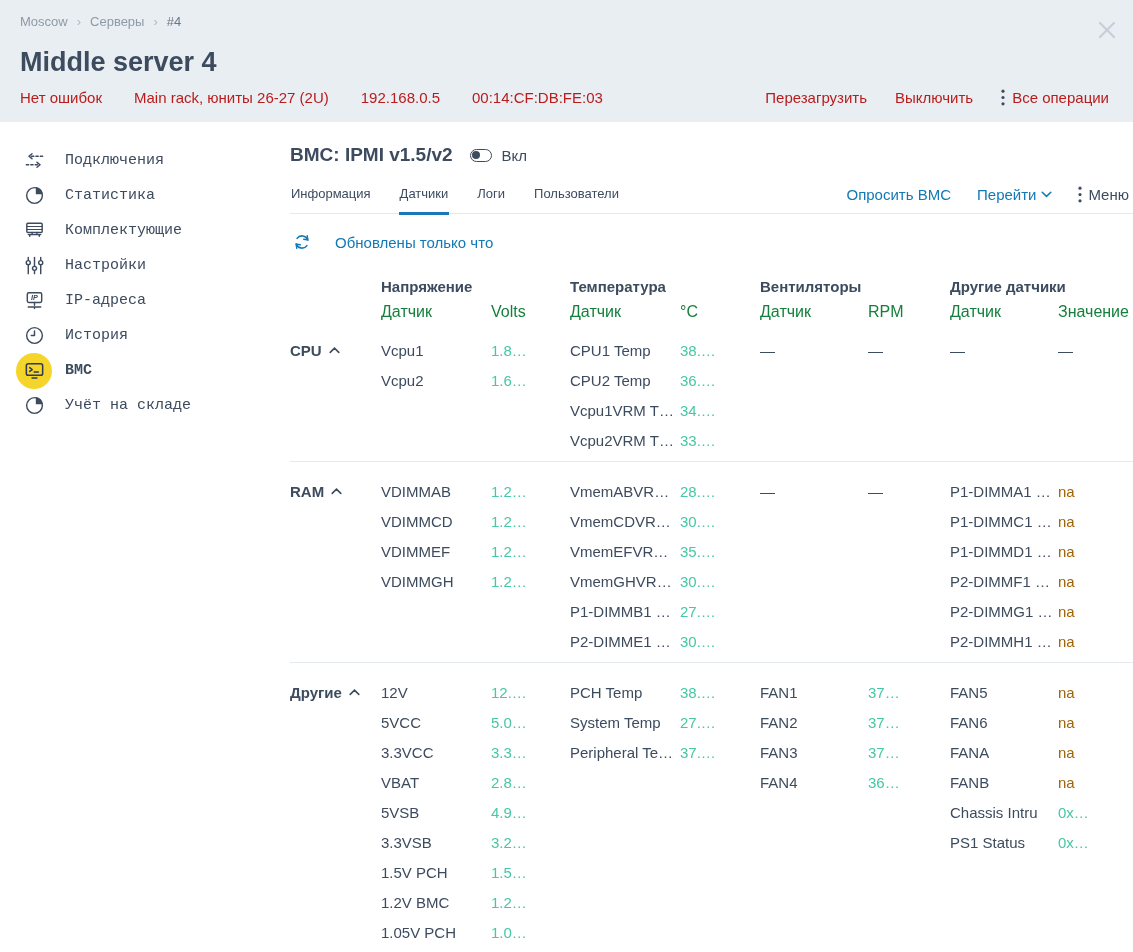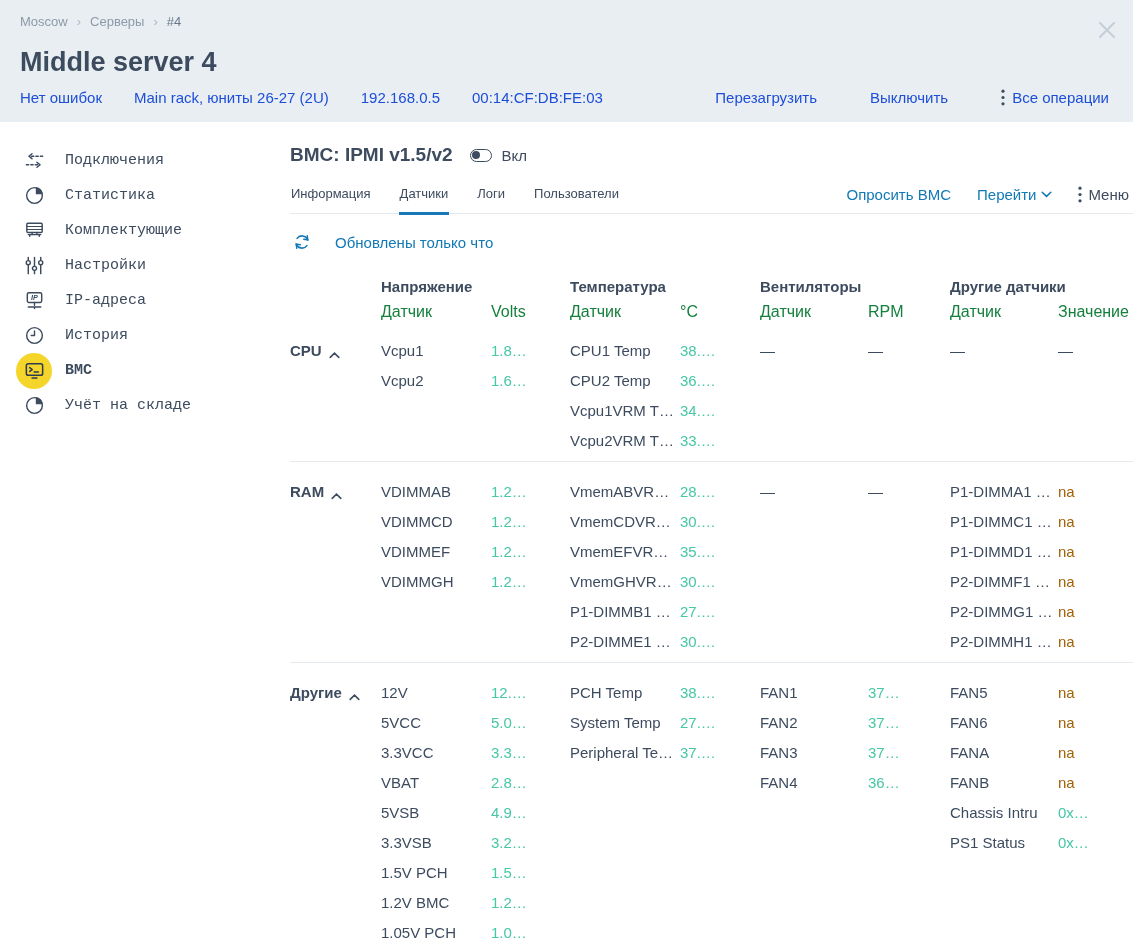--- a/index.html
+++ b/index.html
@@ -7,24 +7,24 @@
     font-family:"Liberation Sans", sans-serif; color:#3d4b5f; }
 
   
   .top { position:absolute; left:0; top:0; width:1133px; height:124px;
     background:#e9eef3; padding:14px 20px 0 20px; }
   .breadcrumb { display:flex; align-items:center; gap:9px; font-size:13px; color:#8d9aa8; }
   .crumb { cursor:pointer; }
   .crumb.current { color:#68788b; }
   .crumb-sep { color:#aeb9c4; font-size:13px; }
   .page-title { margin-top:18px; font-size:27px; font-weight:bold; color:#3d4b5f; line-height:30px; }
-  .subrow { margin-top:12px; display:flex; align-items:flex-start; font-size:15px; color:#1d4ed8; }
+  .subrow { margin-top:12px; display:flex; align-items:flex-start; font-size:15px; color:#b91c1c; }
   .subrow .meta { margin-right:32px; }
   .actions { margin-left:auto; display:flex; align-items:center; gap:28px; padding-right:4px; }
-  .actions .act { cursor:pointer; display:flex; align-items:center; gap:7px;margin-left:25px; }
+  .actions .act { cursor:pointer; display:flex; align-items:center; gap:7px; }
   .close-btn { position:absolute; top:16px; right:12px; width:28px; height:28px; cursor:pointer; }
 
   
   .sidebar { position:absolute; left:0; top:122px; width:290px; bottom:0; background:#fff; padding-top:21px; }
   .side-item { height:35px; display:flex; align-items:center; padding-left:16px; cursor:pointer; font-size:15px; }
   .side-item .icon-wrap { width:36px; height:36px; display:flex; align-items:center; justify-content:center; border-radius:50%; flex:0 0 36px;font-style:italic; }
   .side-item.active .icon-wrap { background:#f6d52a; }
   .side-item .lbl { margin-left:13px;font-family:Liberation Mono, monospace; }
   .side-item.active .lbl { font-weight:bold; }
 
@@ -52,21 +52,21 @@
   .gh-v { grid-column:2/4; } .gh-t { grid-column:4/6; } .gh-f { grid-column:6/8; } .gh-o { grid-column:8/10; }
   .sub-head { margin-top:8px; }
   .sh { font-size:16px; color:#15803d; }
   .sh.c2{grid-column:2;} .sh.c3{grid-column:3;} .sh.c4{grid-column:4;} .sh.c5{grid-column:5;}
   .sh.c6{grid-column:6;} .sh.c7{grid-column:7;} .sh.c8{grid-column:8;} .sh.c9{grid-column:9;}
 
   .section { padding-top:14px; padding-bottom:6px; border-bottom:1px solid #e4e9ee; }
   .section:last-child { border-bottom:none; }
   .srow { display:grid; grid-template-columns:91px 110px 79px 110px 80px 108px 82px 108px 1fr; height:30px; align-items:center; }
   .cell { font-size:15px; white-space:nowrap; }
-  .cell.group { font-weight:bold; display:flex; align-items:flex-end; gap:7px; }
+  .cell.group { font-weight:bold; display:flex; align-items:center; gap:7px; }
   .cell.sval.ok { color:#46c7a5; }
   .cell.sval.err { color:#a16207; }
   .cell.dash { color:#3d4b5f; }
 
   svg { display:block; }
 </style>
 </head>
 <body>
 
 <div class="top">

